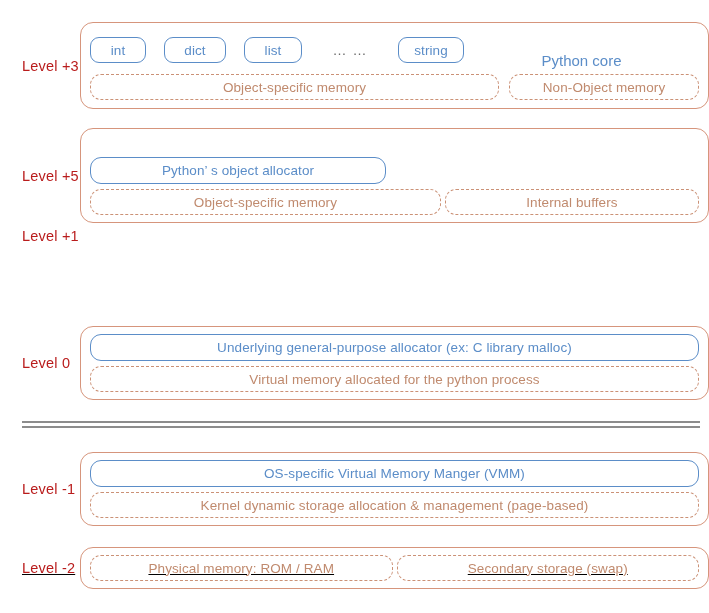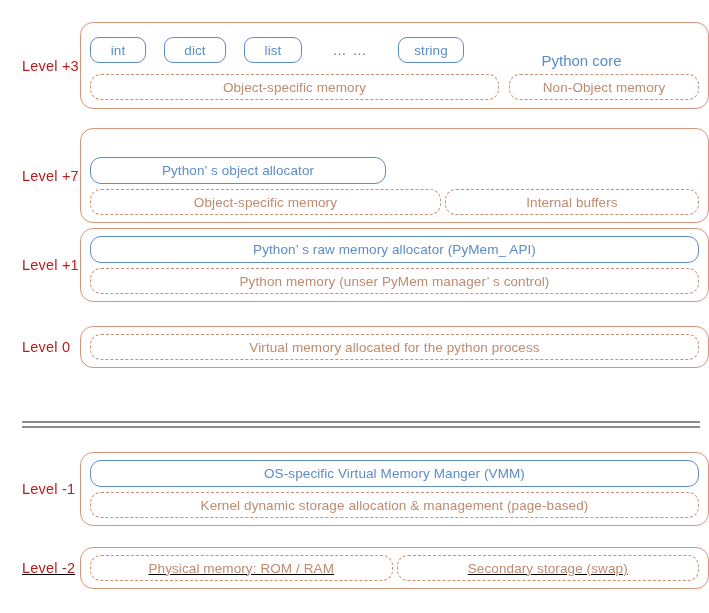--- a/index.html
+++ b/index.html
@@ -196,54 +196,46 @@
 
       <div class="band-row">
         <div class="dash-box t3-objmem">Object-specific memory</div>
         <div class="dash-box t3-nonobj">Non-Object memory</div>
       </div>
 
     </div>
   </div>
 
   <div class="level-row" id="row-l2">
-    <div class="level-label">Level +7</div>
+    <div class="level-label">Level +5</div>
     <div class="band">
 
       <div class="band-row">
         <div class="blue-box t2-alloc">Python’ s object allocator</div>
       </div>
 
       <div class="band-row">
         <div class="dash-box t2-objmem">Object-specific memory</div>
         <div class="dash-box t2-buffers">Internal buffers</div>
       </div>
 
     </div>
   </div>
 
   <div class="level-row" id="row-l1">
     <div class="level-label">Level +1</div>
-    <div class="band">
-
-      <div class="band-row">
-        <div class="blue-box full">Python’ s raw memory allocator (PyMem_ API)</div>
-      </div>
-
-      <div class="band-row">
-        <div class="dash-box full">Python memory (unser PyMem manager’ s control)</div>
-      </div>
-
-    </div>
   </div>
 
   <div class="level-row" id="row-l0">
     <div class="level-label">Level 0</div>
     <div class="band">
 
+      <div class="band-row">
+        <div class="blue-box full">Underlying general-purpose allocator (ex: C library malloc)</div>
+      </div>
 
       <div class="band-row">
         <div class="dash-box full">Virtual memory allocated for the python process</div>
       </div>
 
     </div>
   </div>
 
   <div class="separator" id="sep-main">
     <div class="ln a"></div>

